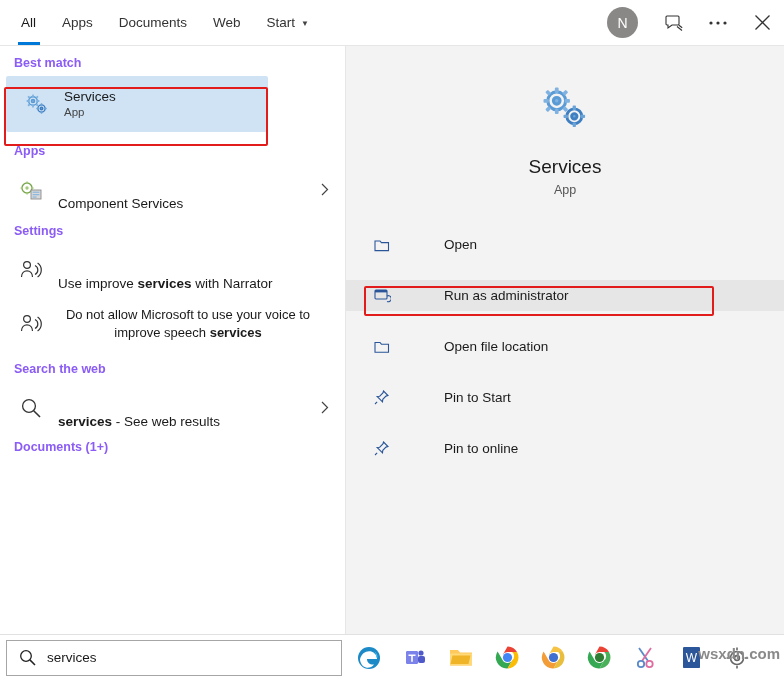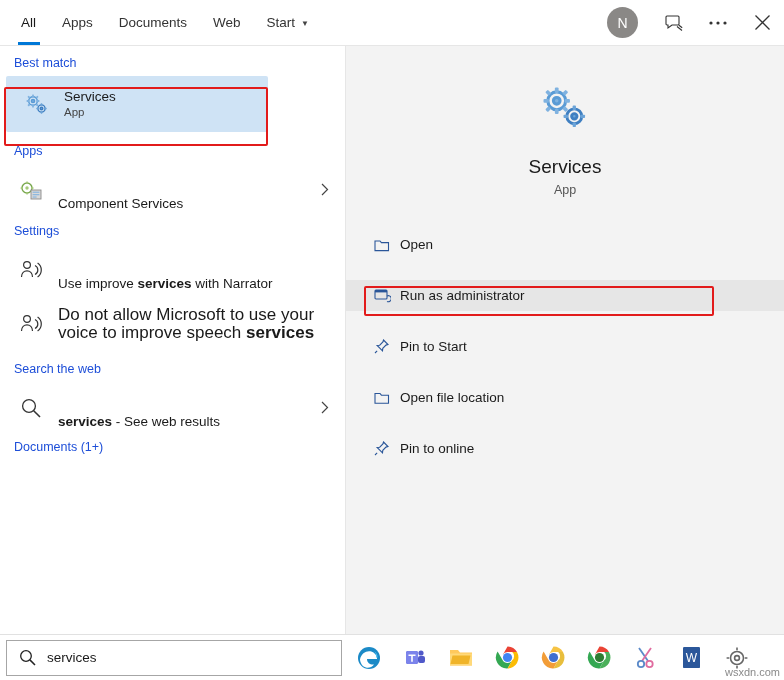--- a/index.html
+++ b/index.html
@@ -54,21 +54,21 @@
   }
   .ticon.close { font-size: 18px; }
 
   
   .leftpane {
     position: absolute; top: 46px; left: 0;
     width: 345px; height: 588px;
     background: #ffffff;
   }
   .section-head {
-    font-size: 12.5px; color: #1d4ed8; font-weight: 400;
+    font-size: 12.5px; color: #8b5cf6; font-weight: 700;
     padding: 10px 0 6px 14px;
   }
   .result {
     display: flex; align-items: center;
     height: 56px; padding-left: 14px;
     cursor: default;
   }
   .result.best {
     background: #cfe3f5;
     margin: 0 8px 0 6px;
@@ -81,21 +81,21 @@
     margin-right: 10px;
   }
   .result .txt { display: flex; flex-direction: column; justify-content: center; }
   .result .t1 { font-size: 13.5px; color: #1a1a1a; line-height: 17px; }
   .result .t2 { font-size: 11.5px; color: #444; line-height: 15px; }
   .result .chev { margin-left: auto; margin-right: 16px; color: #444; font-size: 11px; }
 
   .row2 { height: 52px; }
   .row2 .t1 { font-size: 13.5px; margin-top: 27px; }
   .two-line { height: 56px; }
-  .two-line .t1 { font-size: 17px; line-height: 18px; max-width: 260px; }
+  .two-line .t1 { font-size: 13px; line-height: 18px; max-width: 260px; text-align: center; }
   b.bold { font-weight: 700; }
 
   .highlight-box {
     position: absolute;
     border: 2px solid #e21b1b;
     border-radius: 2px;
     pointer-events: none;
   }
 
   
@@ -111,20 +111,21 @@
   }
   .preview-title { font-size: 19px; color: #1a1a1a; margin-top: 14px; }
   .preview-sub { font-size: 12.5px; color: #555; margin-top: 5px; }
 
   .actions { margin-top: 32px; }
   .action {
     display: flex; align-items: center;
     height: 31px; padding-left: 28px;
     font-size: 13.5px; color: #1a1a1a;
     cursor: default;
+    gap: 44px;
   }
   .action.hover { background: #e6e6e6; }
   .action .aico {
     width: 26px; min-width: 26px;
     display: flex; align-items: center; justify-content: flex-start;
     color: #2a5699;
   }
   .action + .action { margin-top: 20px; }
 
   
@@ -153,22 +154,22 @@
     width: 250px;
   }
   .tb-icons {
     display: flex; align-items: center; margin-left: 12px; gap: 16px;
   }
   .tb-icons .tbi {
     width: 30px; height: 30px;
     display: flex; align-items: center; justify-content: center;
   }
   .watermark {
-    position: absolute; right: 4px; bottom: 2px;
-    font-size: 11px; color: #8a8a8a;
+    position: absolute; right: 4px; bottom: 18px;
+    font-size: 15px; color: #8a8a8a; font-weight: bold;
   }
 </style>
 </head>
 <body>
 
 <div id="root">
 
   <div class="topbar">
     <div class="tabs">
       <div class="tab active">
@@ -392,35 +393,35 @@
             <rect x="1" y="2" width="12" height="9" rx="1" fill="none" stroke="#2a5699" stroke-width="1.1"></rect>
             <rect x="1" y="2" width="12" height="2.4" fill="#2a5699"></rect>
             <path d="M13 8 a3 3 0 1 1 0 5.4" fill="none" stroke="#2a5699" stroke-width="1.1"></path>
           </svg>
         </span>
         <span>Run as administrator</span>
       </div>
 
       <div class="action">
         <span class="aico">
+          <svg width="16" height="14" viewBox="0 0 16 14">
+            <path d="M1 2.5 h5 l1.4 1.7 h7.1 v8 H1 z" fill="none" stroke="#2a5699" stroke-width="1.1"></path>
+          </svg>
+        </span>
+        <span>Open file location</span>
+      </div>
+
+      <div class="action">
+        <span class="aico">
           <svg width="15" height="15" viewBox="0 0 15 15">
             <path d="M9.5 1 l4.5 4.5 -2 0.6 -3.2 3.2 -0.3 2.6 -5.4 -5.4 2.6 -0.3 3.2 -3.2 z" fill="none" stroke="#2a5699" stroke-width="1.1"></path>
             <path d="M3.1 11.9 L1 14" stroke="#2a5699" stroke-width="1.1" fill="none"></path>
           </svg>
         </span>
         <span>Pin to Start</span>
-      </div>
-
-      <div class="action">
-        <span class="aico">
-          <svg width="16" height="14" viewBox="0 0 16 14">
-            <path d="M1 2.5 h5 l1.4 1.7 h7.1 v8 H1 z" fill="none" stroke="#2a5699" stroke-width="1.1"></path>
-          </svg>
-        </span>
-        <span>Open file location</span>
       </div>
 
       <div class="action">
         <span class="aico">
           <svg width="15" height="15" viewBox="0 0 15 15">
             <path d="M9.5 1 l4.5 4.5 -2 0.6 -3.2 3.2 -0.3 2.6 -5.4 -5.4 2.6 -0.3 3.2 -3.2 z" fill="none" stroke="#2a5699" stroke-width="1.1"></path>
             <path d="M3.1 11.9 L1 14" stroke="#2a5699" stroke-width="1.1" fill="none"></path>
           </svg>
         </span>
         <span>Pin to online</span>

